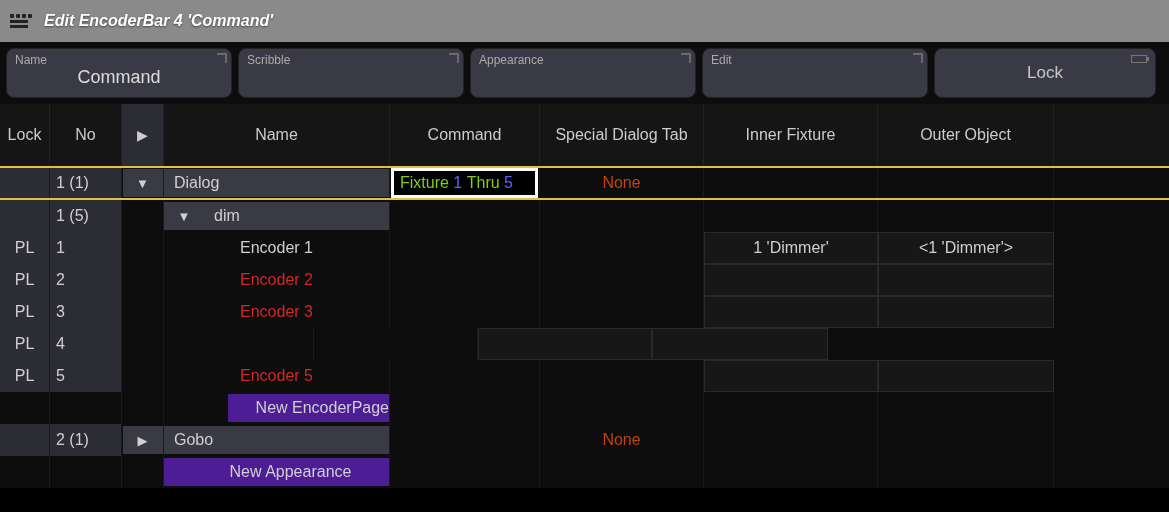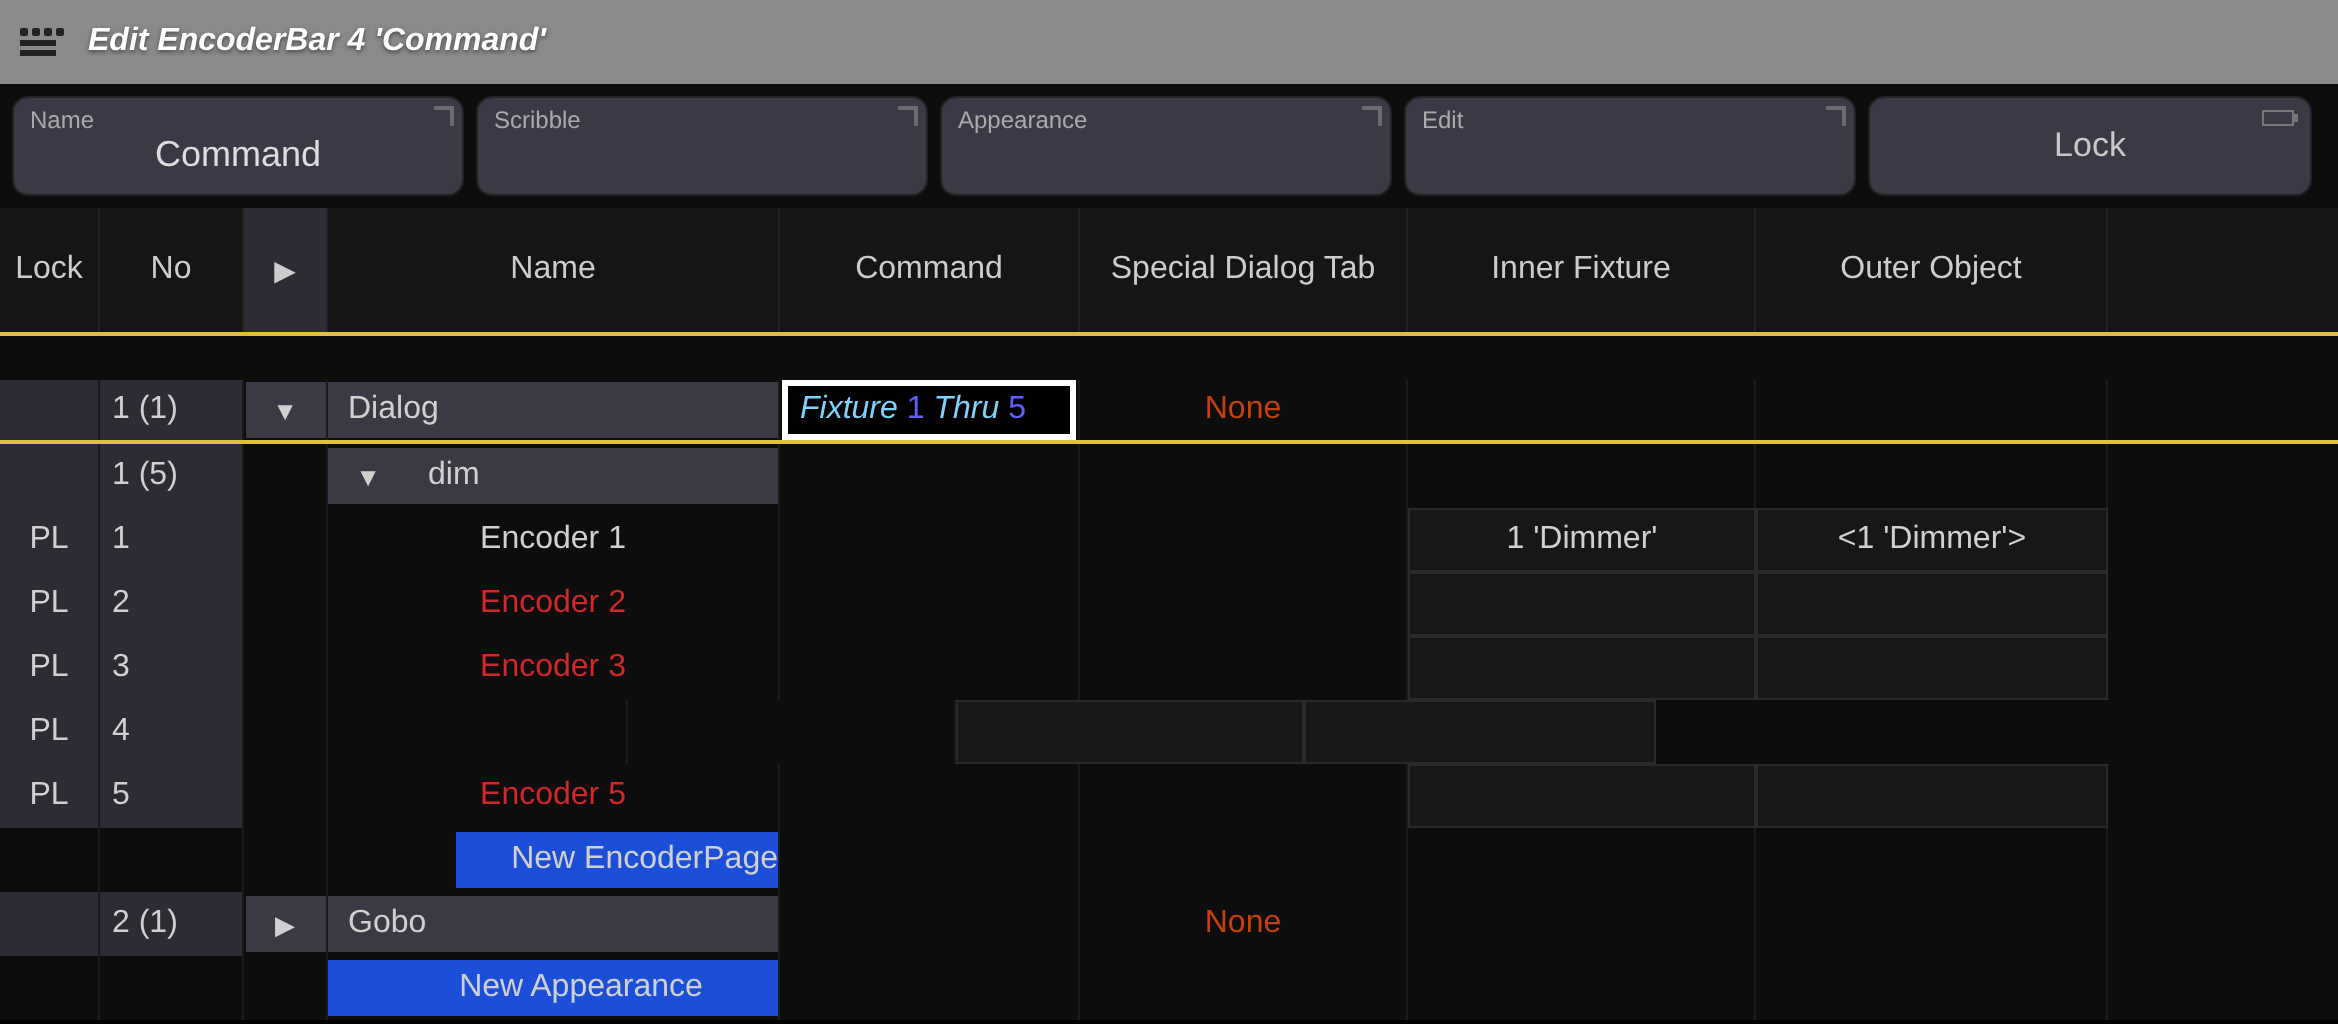--- a/index.html
+++ b/index.html
@@ -145,21 +145,20 @@
     font-size: 16px;
     overflow: hidden;
     white-space: nowrap;
   }
   .gcell.c-lock { justify-content: center; background: #2c2c34; }
   .gcell.c-no   { background: #2c2c34; }
   .gcell.c-exp  { justify-content: center; }
 
   .grow.yellowline {
     border-bottom: 2px solid #e0c040;
-    margin-top: 22px;
   }
 
   .expander {
     width: 40px; height: 28px;
     background: #3a3a44;
     display: inline-flex;
     align-items: center;
     justify-content: center;
     font-size: 13px;
   }
@@ -173,34 +172,34 @@
   .cmd-highlight {
     border: 3px solid #fff;
     background: #000;
     height: 30px;
     width: 148px;
     display: flex;
     align-items: center;
     padding: 0 6px;
     font-size: 16px;
   }
-  .cmd-highlight .kw { color: #7dd3fc; font-style: italic; }
+  .cmd-highlight .kw { color: #84cc16; }
   .cmd-highlight .num { color: #6060ff; }
   .center { justify-content: center; }
   .dim-text { color: #c2410c; }
   .red-text { color: #d02828; }
 
   .obj-cell {
     border: 1px solid #2a2a2a;
     background: #171717;
     justify-content: center;
   }
 
   .new-btn {
-    background: #1d4ed8;
+    background: #4c1d95;
     height: 28px;
     display: inline-flex;
     align-items: center;
     justify-content: center;
     padding-left: 28px;
   }
 </style>
 </head>
 <body>
 

